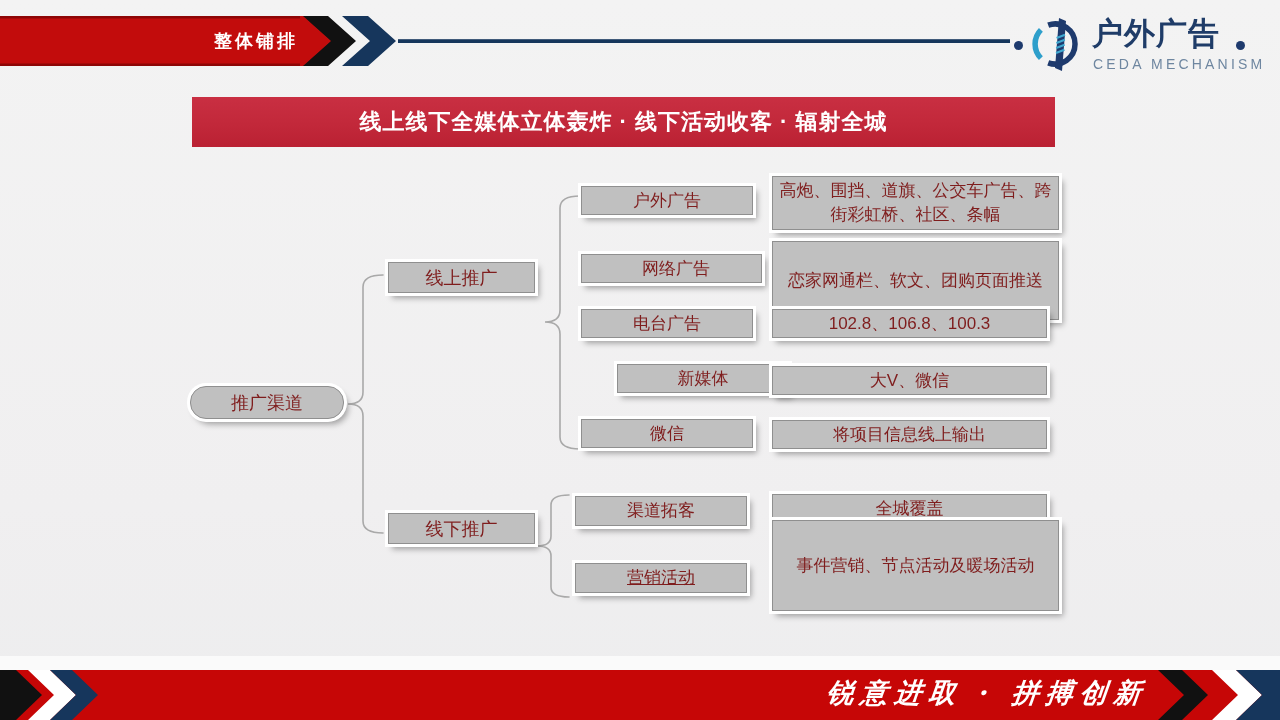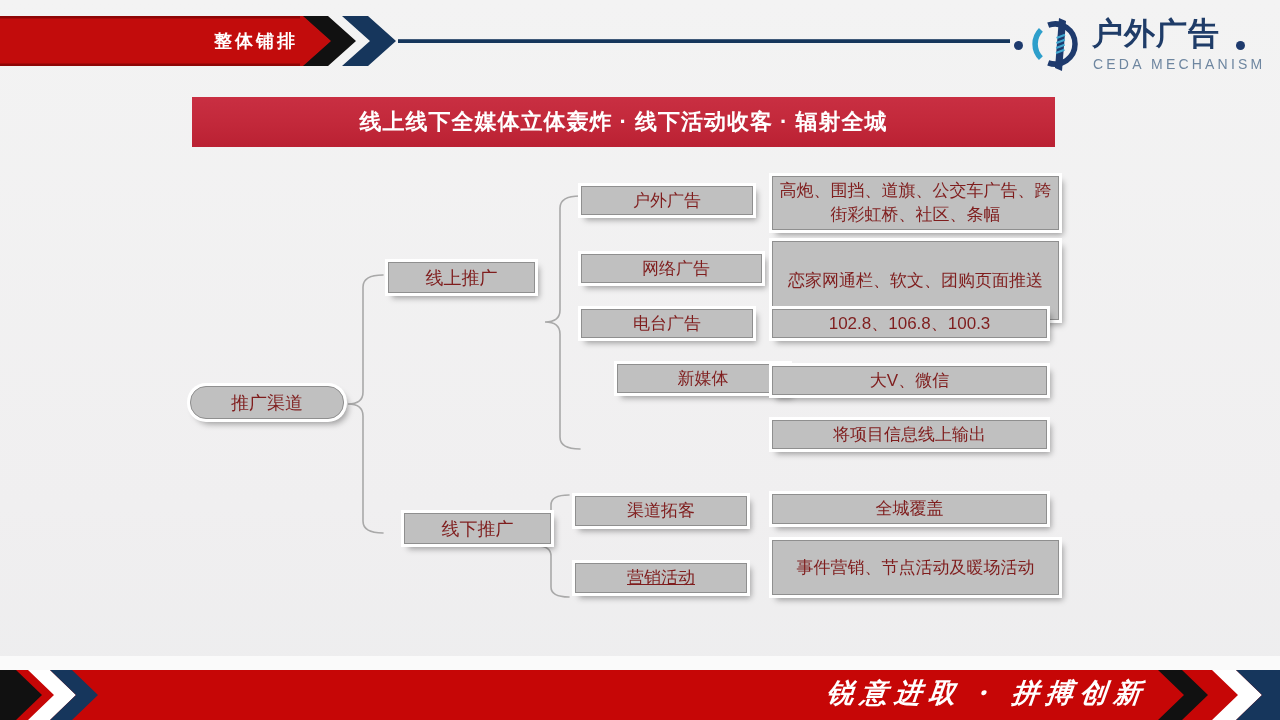--- a/index.html
+++ b/index.html
@@ -99,38 +99,39 @@
     <g fill="none" stroke="#a9a9a9" stroke-width="1.6" stroke-linecap="round">
       <path d="M383,275 Q363,275 363,287 L363,392 Q363,404 348,404 Q363,404 363,416 L363,521 Q363,533 383,533"></path>
       <path d="M580,196 Q560,196 560,208 L560,310 Q560,322 545,322 Q560,322 560,334 L560,437 Q560,449 580,449"></path>
       <path d="M569,495 Q551,495 551,505 L551,536 Q551,546 537,546 Q551,546 551,556 L551,587 Q551,597 569,597"></path>
     </g>
   </svg>
 
   <div class="gbox lvl" style="left:190px;top:386px;width:152px;height:31px;border-radius:16px;">推广渠道</div>
 
   <div class="gbox lvl" style="left:388px;top:262px;width:145px;height:29px;">线上推广</div>
-  <div class="gbox lvl" style="left:404px;top:513px;width:145px;height:29px;">线下推广</div>
+  <div class="gbox lvl" style="left:388px;top:513px;width:145px;height:29px;">线下推广</div>
 
   <div class="gbox" style="left:581px;top:186px;width:170px;height:27px;">户外广告</div>
   <div class="gbox" style="left:581px;top:254px;width:170px;height:27px;padding-left:9px;">网络广告</div>
   <div class="gbox" style="left:581px;top:309px;width:170px;height:27px;">电台广告</div>
   <div class="gbox" style="left:581px;top:364px;width:170px;height:27px;margin-left:36px;">新媒体</div>
+  <div class="gbox" style="left:581px;top:419px;width:170px;height:27px;">微信</div>
 
   <div class="gbox" style="left:772px;top:176px;width:273px;height:50px;padding:1px 6px;">高炮、围挡、道旗、公交车广告、跨街彩虹桥、社区、条幅</div>
   <div class="gbox" style="left:772px;top:241px;width:273px;height:51px;padding:13px 6px;">恋家网通栏、软文、团购页面推送</div>
   <div class="gbox" style="left:772px;top:309px;width:273px;height:27px;">102.8、106.8、100.3</div>
   <div class="gbox" style="left:772px;top:366px;width:273px;height:27px;">大V、微信</div>
   <div class="gbox" style="left:772px;top:420px;width:273px;height:27px;">将项目信息线上输出</div>
 
   <div class="gbox" style="left:575px;top:496px;width:170px;height:28px;">渠道拓客</div>
   <div class="gbox" style="left:575px;top:563px;width:170px;height:28px;text-decoration:underline;">营销活动</div>
 
   <div class="gbox" style="left:772px;top:494px;width:273px;height:28px;">全城覆盖</div>
-  <div class="gbox" style="left:772px;top:540px;width:273px;height:51px;padding:1px 6px;">事件营销、节点活动及暖场活动</div>
+  <div class="gbox" style="left:772px;top:520px;width:273px;height:51px;padding:19px 6px;">事件营销、节点活动及暖场活动</div>
 
   <div class="foot-white"></div>
   <svg class="foot-svg" width="1280" height="52" viewBox="0 0 1280 52">
     <rect x="0" y="2" width="1280" height="50" fill="#c60606"></rect>
 
     <polygon points="0,2 16,2 42,27 16,52 0,52" fill="#111111"></polygon>
     <polygon points="28,2 50,2 76,27 50,52 28,52 54,27" fill="#ffffff"></polygon>
     <polygon points="50,2 72,2 98,27 72,52 50,52 76,27" fill="#16365c"></polygon>
 
     <polygon points="1158,2 1182,2 1208,27 1182,52 1158,52 1184,27" fill="#111111"></polygon>

